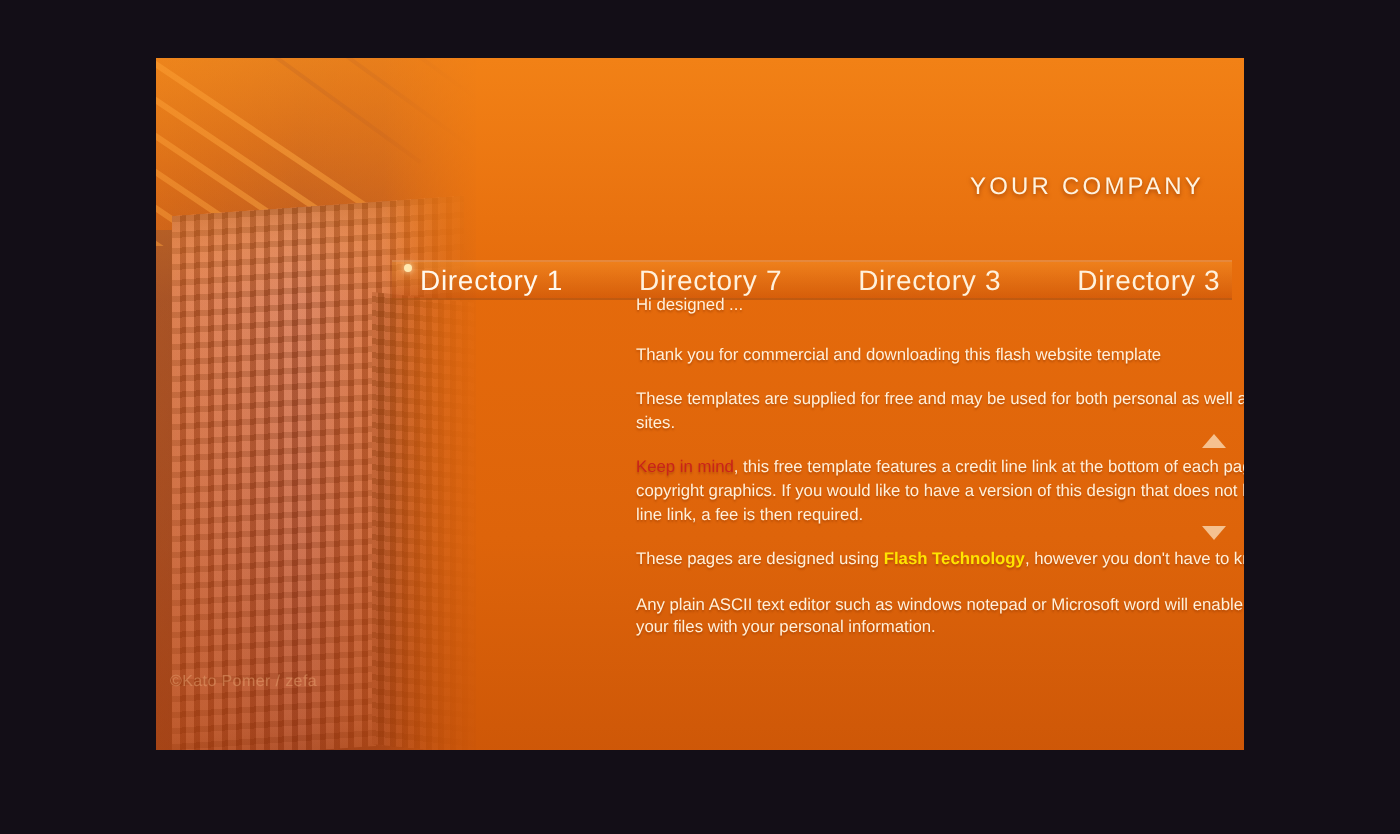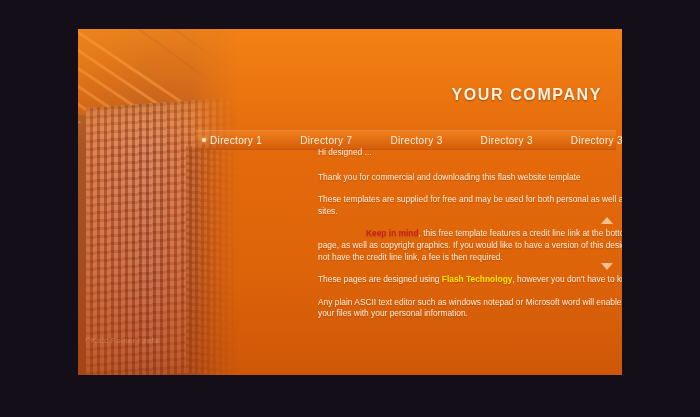--- a/index.html
+++ b/index.html
@@ -145,46 +145,46 @@
     color: rgba(255, 225, 200, 0.55);
     letter-spacing: .2px;
     white-space: nowrap;
   }
 
   
   .company {
     position: absolute;
     right: 20px;
     top: 57px;
-    font-size: 16px;
-    font-weight: bold;
+    font-size: 12px;
+    font-weight: normal;
     letter-spacing: 1.6px;
     color: #fff3df;
     text-shadow: 0 1px 2px rgba(120,40,0,0.6);
   }
 
   
   .nav {
     position: absolute;
     left: 118px;
     top: 101px;
     width: 420px;
     height: 18px;
     display: flex;
     align-items: center;
     background: linear-gradient(180deg, rgba(255,170,60,0.30), rgba(180,64,8,0.30));
     border-top: 1px solid rgba(255,210,150,0.35);
     border-bottom: 1px solid rgba(140,48,4,0.45);
   }
   .nav-item {
     display: flex;
-    align-items: center;
+    align-items: flex-start;
     gap: 4px;
     padding: 0 4px 0 6px;
-    font-size: 10px;
+    font-size: 14px;
     letter-spacing: .35px;
     color: #fff1dc;
     white-space: nowrap;
     cursor: pointer;
   }
   .nav-item + .nav-item { margin-left: 20px; }
   .nav-dot {
     width: 4px; height: 4px;
     border-radius: 50%;
     background: #ffe9b0;
@@ -201,21 +201,21 @@
     left: 240px;
     top: 118px;
     width: 358px;
     font-size: 8.4px;
     line-height: 1.38;
     color: #fff0da;
     text-shadow: 0 1px 1px rgba(140,50,0,0.45);
   }
   .content p { margin: 0 0 11px 0; }
   .content .greet { margin-bottom: 13px; }
-  .hl-red { color: #c9231b; font-weight: bold; margin-left: 48px; }
+  .hl-red { color: #c9231b; font-weight: normal; }
   .hl-link {
     color: #ffe400;
     font-weight: bold;
     text-decoration: none;
     cursor: pointer;
   }
   .hl-yellow { color: #ffe400; font-weight: bold; }
 
   
   .scroll-arrows {

